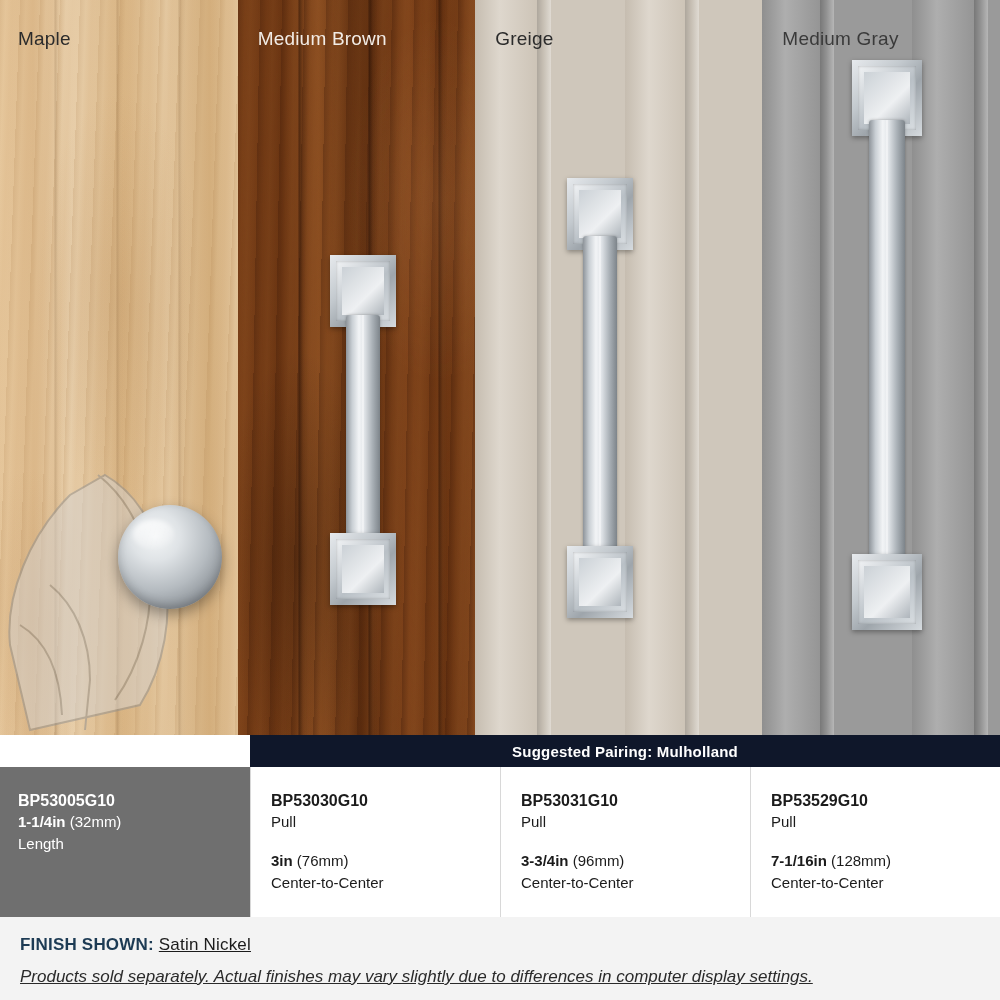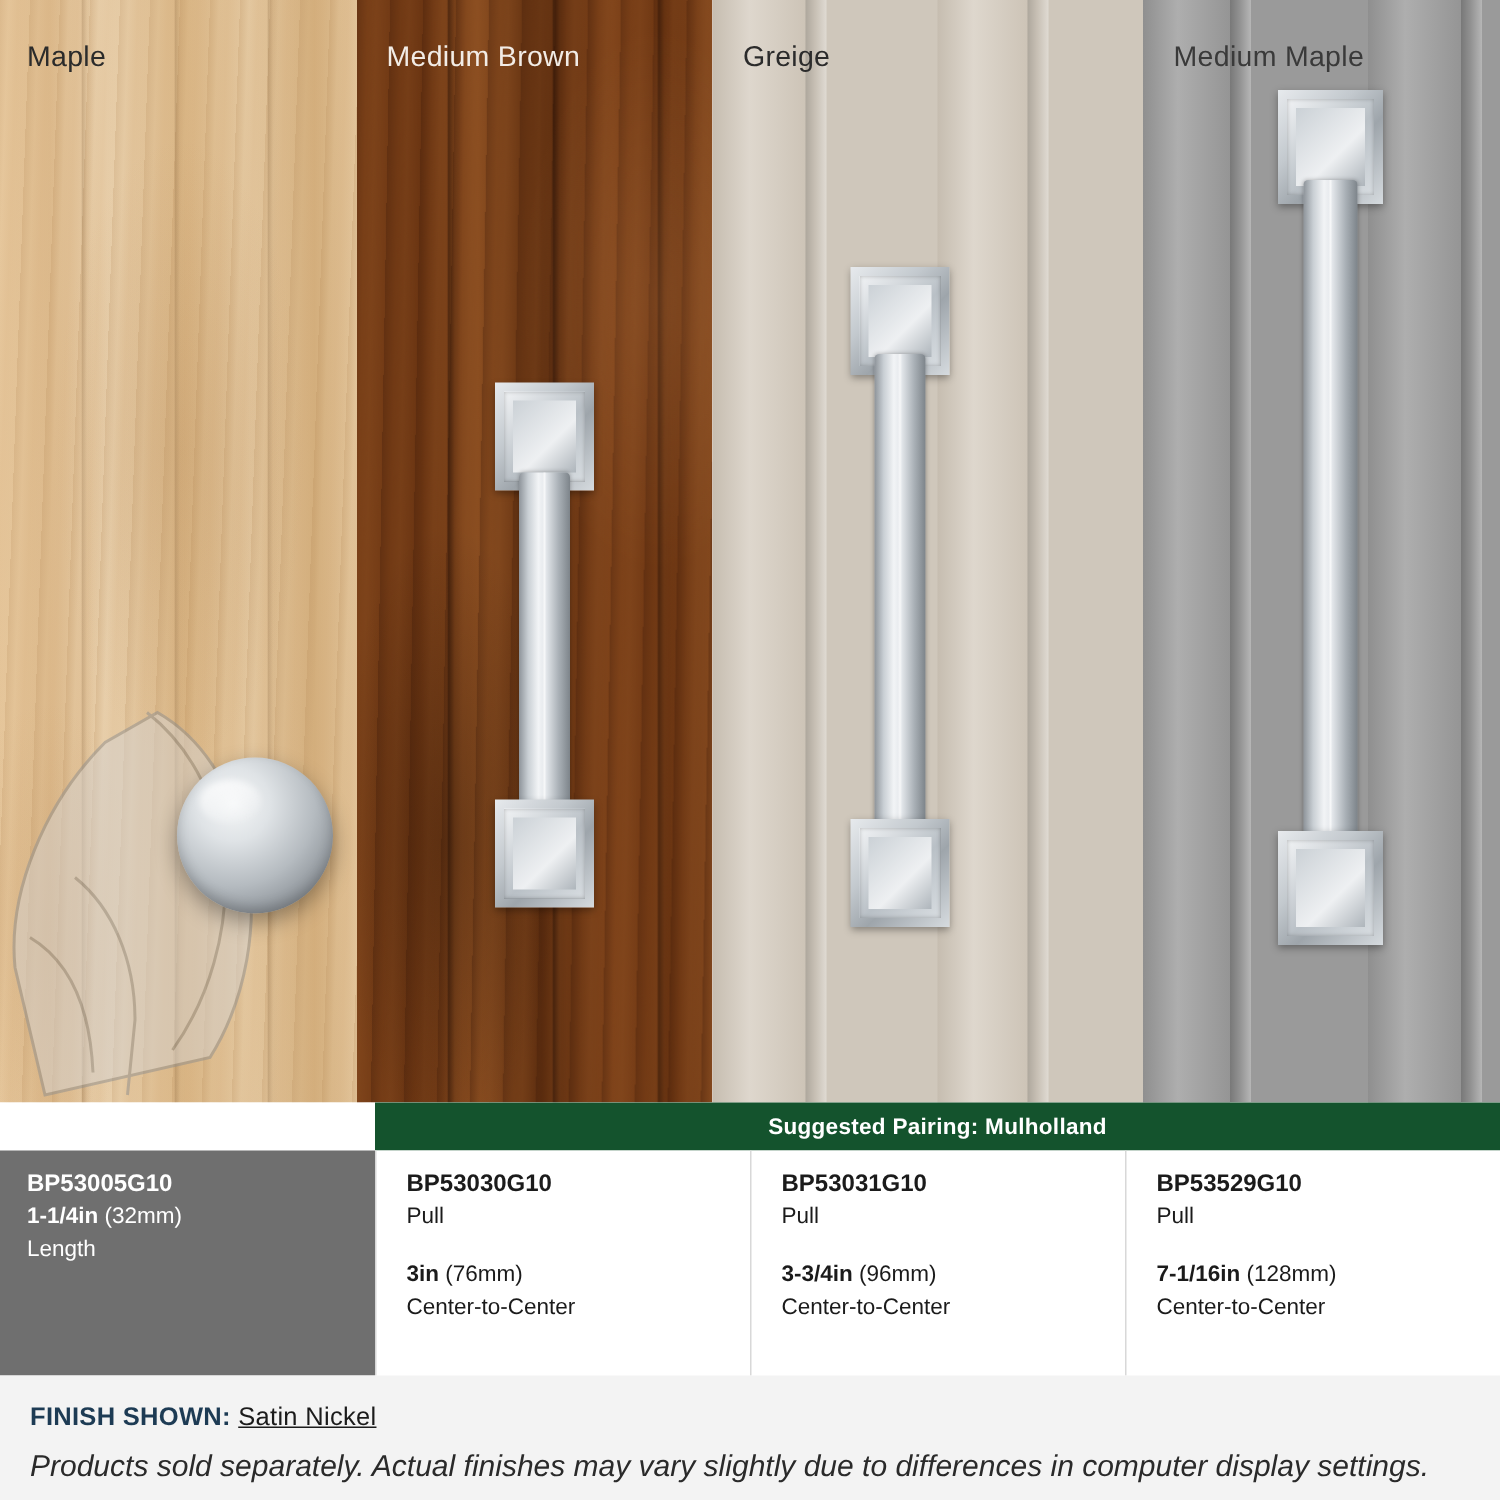--- a/index.html
+++ b/index.html
@@ -128,41 +128,41 @@
     filter: blur(2px);
   }
   .hand {
     position: absolute; z-index: 21; left: -10px; bottom: 0; width: 270px; height: 270px;
     opacity: .55;
   }
 
   
   .pairing-banner {
     position: absolute; left: 250px; top: 735px; width: 750px; height: 32px;
-    background: #14532d; color: #ffffff;
+    background: #0f172a; color: #ffffff;
     display: flex; align-items: center; justify-content: center;
     font-size: 15px; font-weight: bold; letter-spacing: .2px;
   }
 
   
   .specs { position: absolute; left: 0; top: 767px; width: 1000px; height: 150px; display: flex; }
-  .spec-cell { width: 250px; padding: 13px 20px 0 20px; position: relative; }
+  .spec-cell { width: 250px; padding: 24px 20px 0 20px; position: relative; }
   .spec-cell.first { background: #6f6f6f; color: #ffffff; padding-left: 18px; }
   .spec-cell.rest { background: #ffffff; color: #1b1b1b; border-left: 1px solid #d8d8d8; }
   .spec-sku { font-size: 16px; font-weight: bold; line-height: 1.25; }
   .spec-type { font-size: 15px; line-height: 1.4; margin-bottom: 18px; }
   .spec-size { font-size: 15px; line-height: 1.45; }
   .spec-size b { font-weight: bold; margin-top: 14px; }
 
   
   .footer { position: absolute; left: 0; top: 917px; width: 1000px; height: 83px; background: #f3f3f3; padding: 18px 20px 0 20px; }
   .finish-line { font-size: 17px; color: #1d3b54; letter-spacing: .2px; }
   .finish-line .bold { font-weight: bold; }
   .finish-line .val { color: #1b1b1b; font-weight: normal; text-decoration: underline; }
-  .disclaimer { margin-top: 12px; font-size: 20px; font-style: italic; color: #2a2a2a; }
+  .disclaimer { margin-top: 12px; font-size: 17px; font-style: italic; color: #2a2a2a; text-decoration: underline; }
 </style>
 </head>
 <body>
 
 <div class="sheet">
 
   <div class="panels">
 
     <div class="panel p1">
       <div class="wood-maple"></div>
@@ -235,21 +235,21 @@
           <div class="inner"></div>
             <div class="inner2"></div>
         </div>
         <div class="bar" style="top:60px; height:452px; width:36px;"></div>
         <div class="foot" style="bottom:0; width:70px; height:76px;">
           <div class="inner"></div>
             <div class="inner2"></div>
         </div>
       </div>
 
-      <span class="swatch-label">Medium Maple</span>
+      <span class="swatch-label">Medium Gray</span>
     </div>
   </div>
 
   <div class="pairing-banner">Suggested Pairing: Mulholland</div>
 
   <div class="specs">
     <div class="spec-cell first">
       <div class="spec-sku">BP53005G10</div>
       <div class="spec-size">
         <b>1-1/4in</b>

